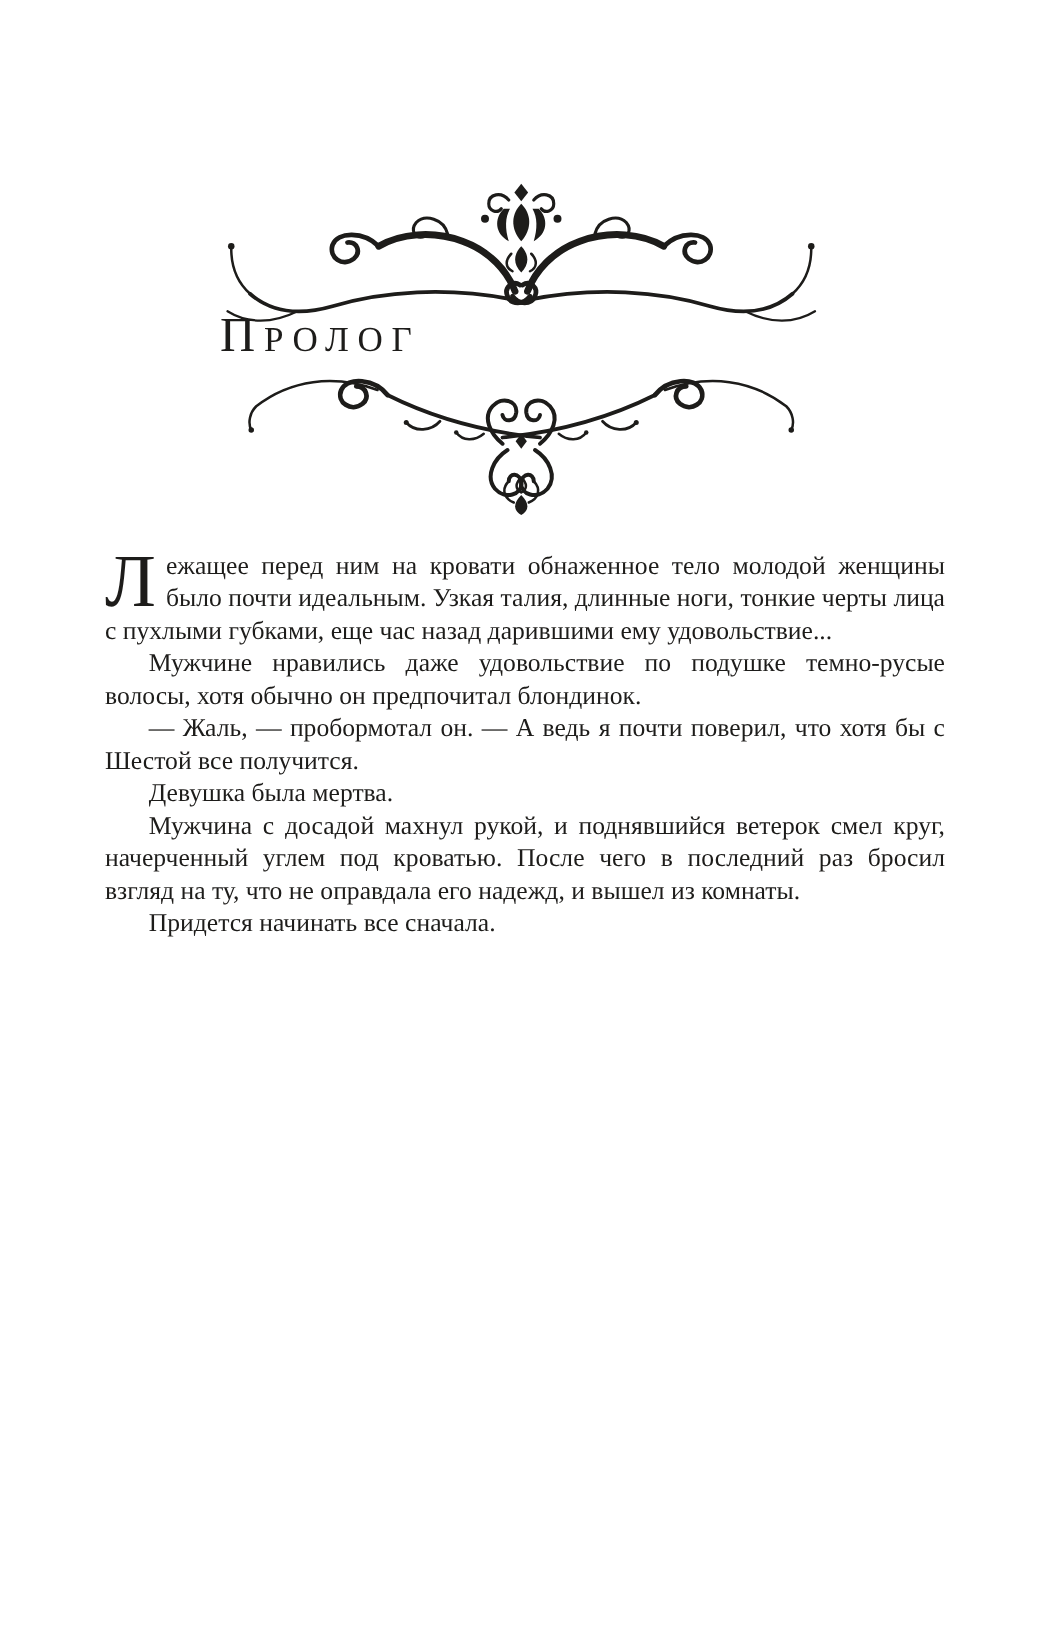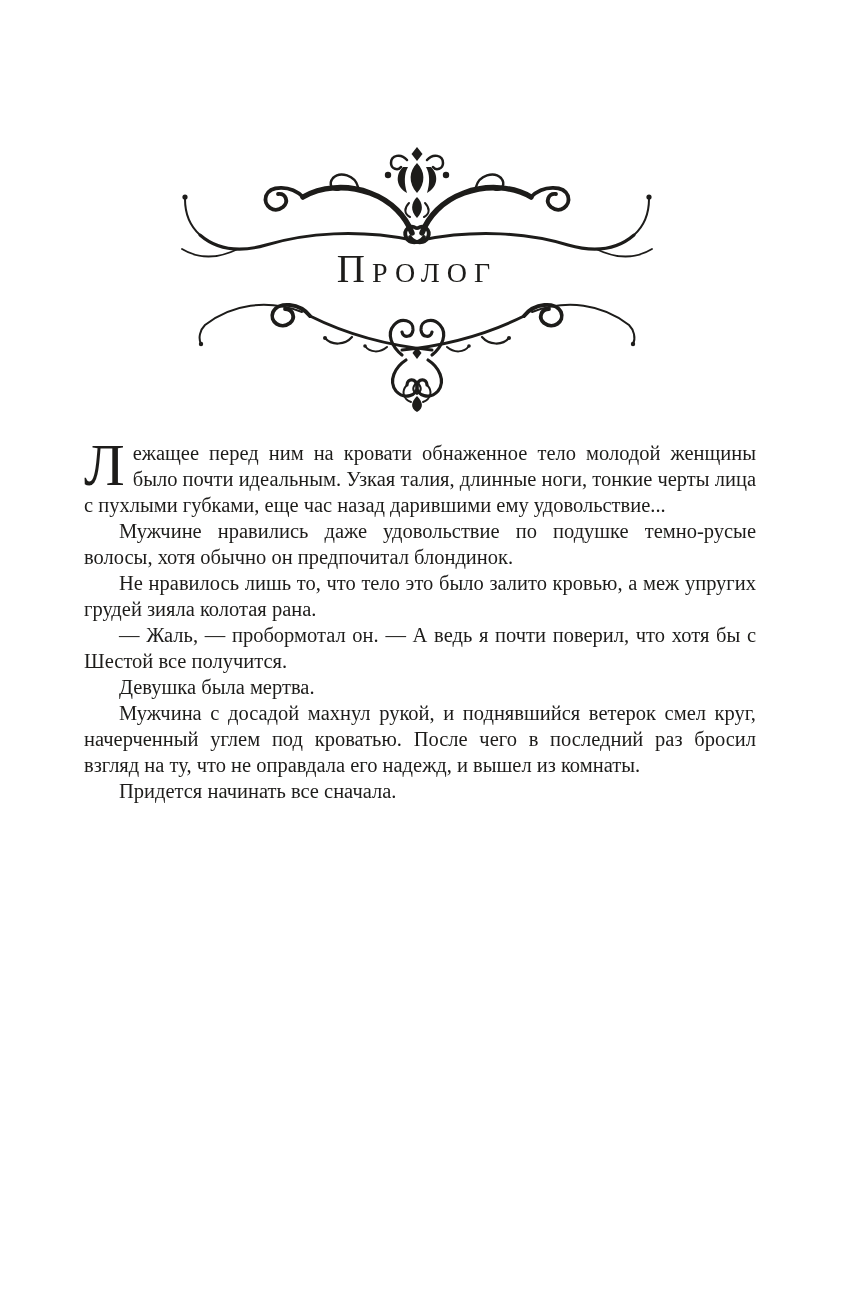--- a/index.html
+++ b/index.html
@@ -30,21 +30,20 @@
   svg .s3{stroke-width:3}
   svg .s32{stroke-width:3.2}
   svg .s35{stroke-width:3.8}
   svg .s5{stroke-width:5.5}
   svg .ink{fill:#1d1c1a;stroke:none}
   
   .heading{
     position:absolute;
     left:0; right:0;
     top:104px;
-    text-align:center;
     white-space:nowrap;
     color:#1d1c1a;
   }
   .heading-initial{
     font-size:39px;
     letter-spacing:7px;
     line-height:1;
   }
   .heading-rest{
     font-size:28px;
@@ -132,20 +131,19 @@
         <path class="ln s2" d="M235,93 C241,99 239,107 231,110"></path>
         <path class="ln s2" d="M225,90 C220,95 220,99 225,102 C230,99 230,95 225,90"></path>
         <path class="ink" d="M225,104 C219,110 218,116 225,120 C232,116 231,110 225,104 Z"></path>
       </g>
     </svg>
   </div>
 
   <div class="text-block">
       <p class="para"><span class="dropcap">Л</span>ежащее перед ним на кровати обнаженное тело молодой женщины было почти идеальным. Узкая талия, длинные ноги, тонкие черты лица с пухлыми губками, еще час назад дарившими ему удовольствие...</p>
       <p class="para indent">Мужчине нравились даже удовольствие по подушке темно-русые волосы, хотя обычно он предпочитал блондинок.</p>
-      <p class="para indent">Не нравилось лишь то, что тело это было залито кровью, а меж упругих грудей зияла колотая рана.</p>
       <p class="para indent">— Жаль, — пробормотал он. — А ведь я почти поверил, что хотя бы с Шестой все получится.</p>
       <p class="para indent">Девушка была мертва.</p>
       <p class="para indent">Мужчина с досадой махнул рукой, и поднявшийся ветерок смел круг, начерченный углем под кроватью. После чего в последний раз бросил взгляд на ту, что не оправдала его надежд, и вышел из комнаты.</p>
       <p class="para indent">Придется начинать все сначала.</p>
     </div>
 
 </div>
 
 </body></html>

